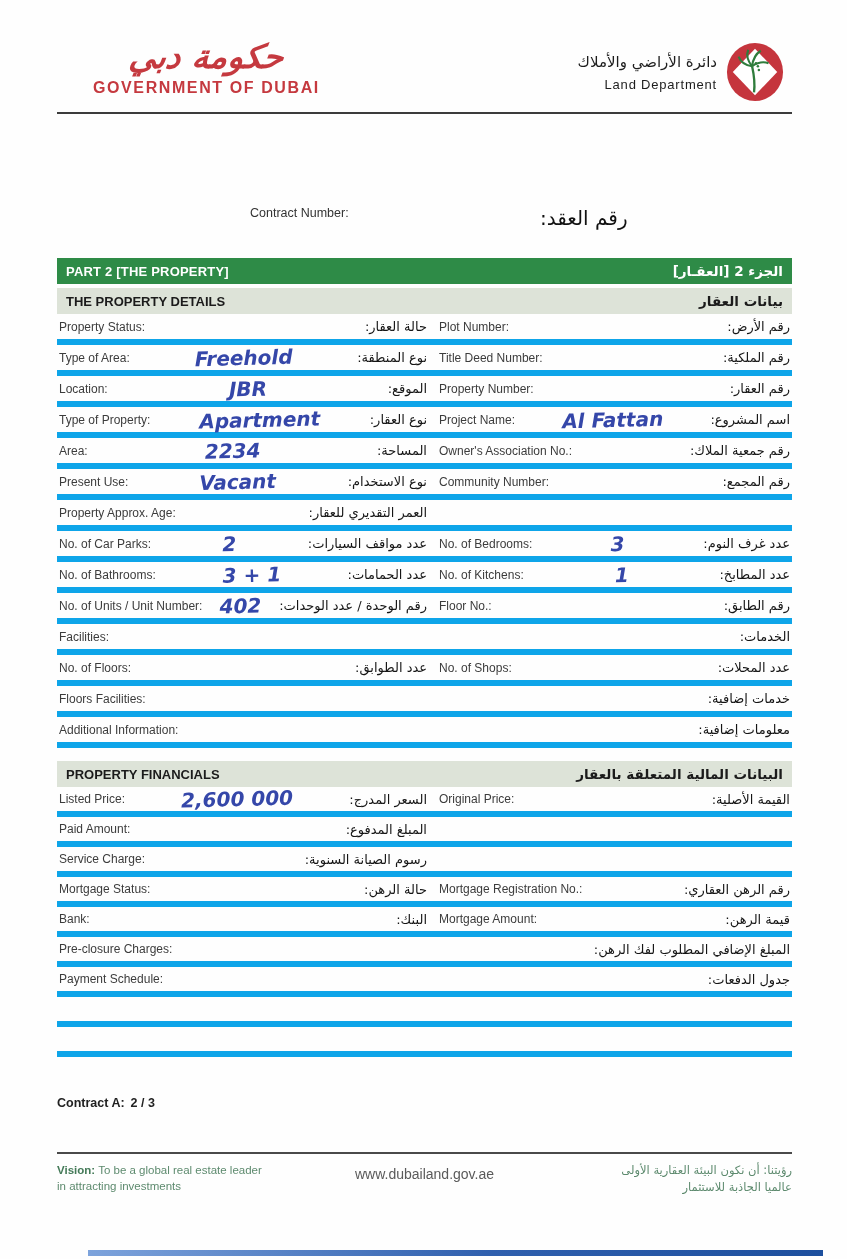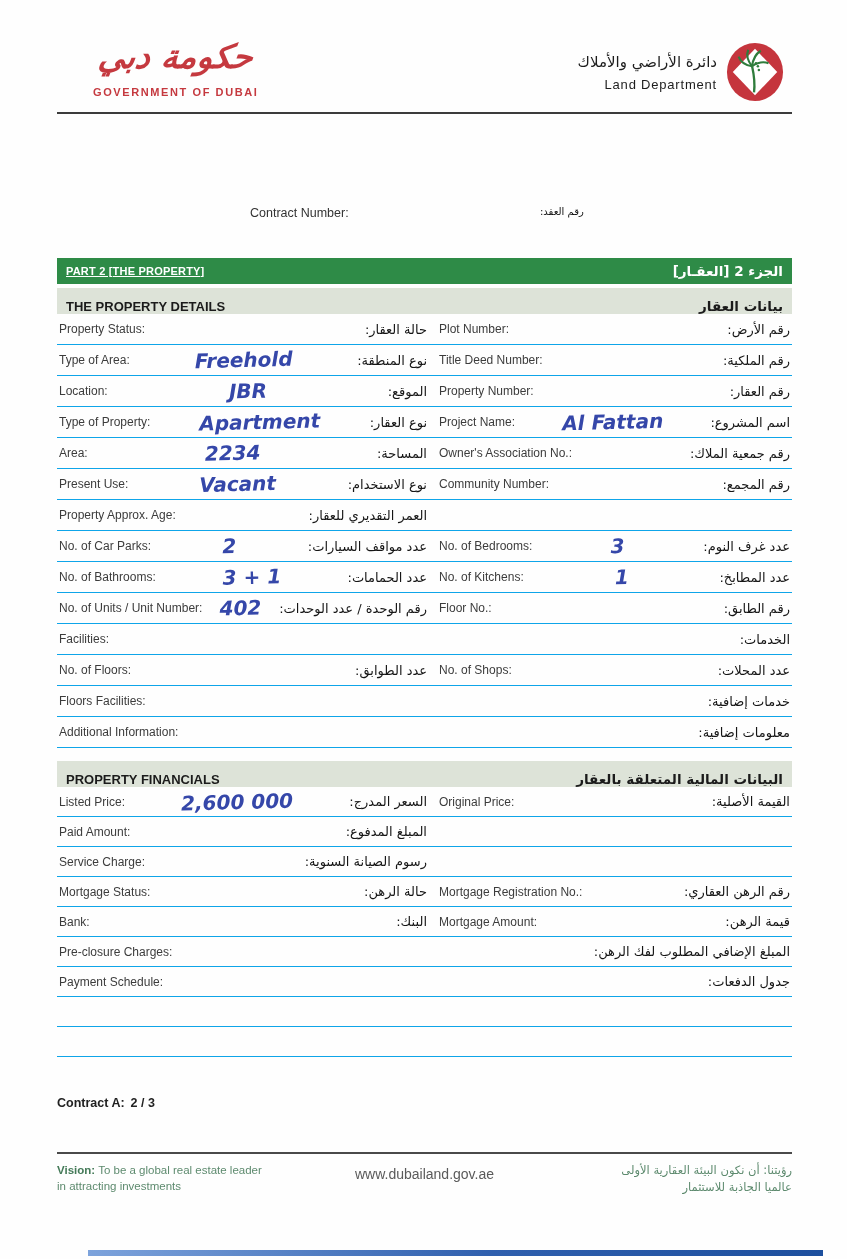--- a/index.html
+++ b/index.html
@@ -4,51 +4,51 @@
 <style>
   html,body{margin:0;padding:0;background:#e8e8e8;}
   .page{position:relative;width:847px;height:1259px;background:#fefefe;margin:0 auto;
         font-family:"Liberation Sans",sans-serif;overflow:hidden;}
 
   
   .hdr{position:absolute;top:38px;left:57px;width:735px;height:74px;}
   .gov{position:absolute;left:36px;top:0;text-align:center;color:#c5393f;}
   .gov .callig{font-family:"DejaVu Serif",serif;font-style:italic;font-weight:bold;
                font-size:33px;line-height:38px;display:block;transform:skewX(-8deg);}
-  .gov .govtxt{font-size:11px;font-weight:bold;letter-spacing:1.6px;margin-top:10px;}
+  .gov .govtxt{font-size:16px;font-weight:bold;letter-spacing:1.6px;margin-top:3px;}
   .land{position:absolute;right:8px;top:4px;display:flex;align-items:center;}
   .land .ltxt{text-align:right;margin-right:9px;color:#1d1d1d;}
   .land .ltxt .lar{font-family:"DejaVu Sans",sans-serif;font-size:15px;display:block;}
   .land .ltxt .len{font-size:13px;letter-spacing:.8px;display:block;margin-top:6px;}
   .hdr-rule{position:absolute;top:112px;left:57px;width:735px;height:2px;background:#3c3c3c;}
 
   
   .titles{position:absolute;top:131px;left:0;width:847px;text-align:center;color:#111;}
   .t-ar{font-family:"DejaVu Sans",sans-serif;font-size:20px;font-weight:bold;direction:rtl;}
   .t-en{font-size:17.5px;font-weight:bold;margin-top:7px;letter-spacing:.3px;}
   .cnum{position:absolute;top:206px;left:57px;width:735px;height:20px;}
   .cnum .cen{position:absolute;left:193px;font-size:12.5px;color:#333;}
   .cnum .car{position:absolute;left:483px;font-family:"DejaVu Sans",sans-serif;
-             font-size:10px;color:#111;direction:rtl;}
+             font-size:20px;color:#111;direction:rtl;}
 
   
   .form{position:absolute;top:258px;left:57px;width:735px;}
   .part-banner{height:26px;background:#2e8b47;color:#fff;display:flex;align-items:center;
                padding:0 9px;box-sizing:border-box;margin-bottom:4px;}
-  .part-banner .pen{font-size:11px;font-weight:bold;letter-spacing:.2px;text-decoration:underline;}
+  .part-banner .pen{font-size:13px;font-weight:bold;letter-spacing:.2px;}
   .part-banner .par{margin-left:auto;font-family:"DejaVu Sans",sans-serif;font-size:13.5px;
                     font-weight:bold;direction:rtl;}
-  .subhead{height:26px;background:#dde3d8;display:flex;align-items:flex-end;padding:0 9px;
+  .subhead{height:26px;background:#dde3d8;display:flex;align-items:center;padding:0 9px;
            box-sizing:border-box;color:#1b1b1b;}
   .subhead .sen{font-size:13px;font-weight:bold;}
   .subhead .sar{margin-left:auto;font-family:"DejaVu Sans",sans-serif;font-size:13.5px;
                 font-weight:bold;direction:rtl;}
   .section + .section{margin-top:13px;}
 
-  .frow{display:flex;align-items:center;height:31px;border-bottom:1px solid #0ea5e9;
+  .frow{display:flex;align-items:center;height:31px;border-bottom:6px solid #0ea5e9;
         padding:0 2px;box-sizing:border-box;}
   .frow.fin{height:30px;}
   .half{display:flex;align-items:center;min-width:0;}
   .hl{flex:0 0 380px;padding-right:12px;box-sizing:border-box;}
   .hr2{flex:1;}
   .en{font-size:12px;color:#3c3c3c;white-space:nowrap;}
   .ar{margin-left:auto;font-family:"DejaVu Sans",sans-serif;font-size:13px;color:#151515;
       direction:rtl;white-space:nowrap;}
   .hand{flex:1 1 auto;text-align:center;font-family:"DejaVu Sans",sans-serif;
         font-style:italic;font-weight:bold;color:#3547a9;font-size:20px;

